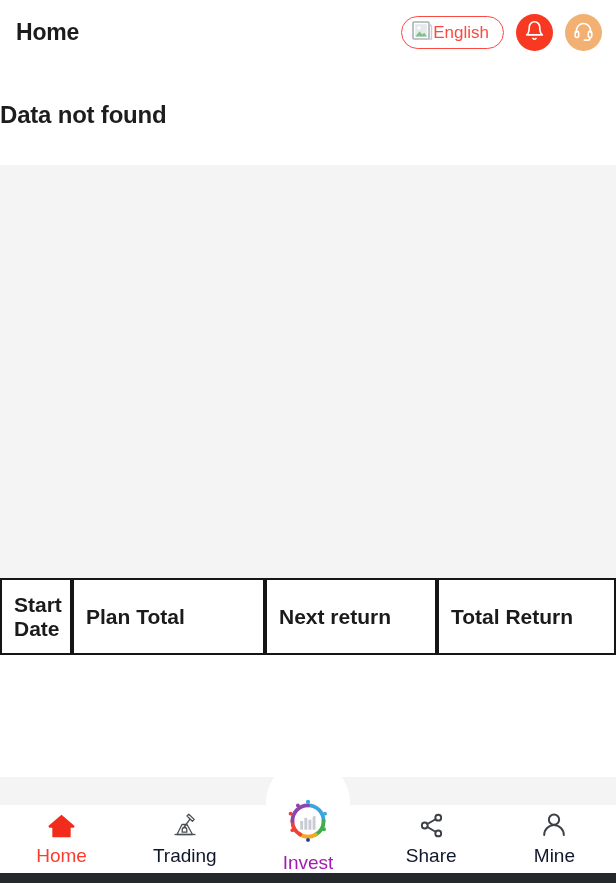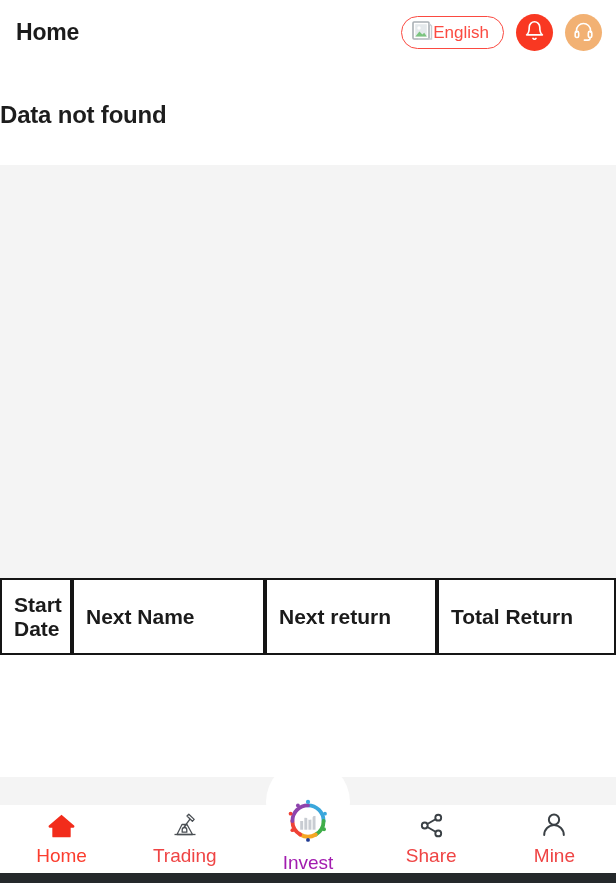--- a/index.html
+++ b/index.html
@@ -160,21 +160,21 @@
     cursor: pointer;
   }
   .nav-icon {
     height: 30px;
     display: flex;
     align-items: center;
     justify-content: center;
   }
   .nav-label {
     font-size: 19px;
-    color: #ef4444;
+    color: #0f172a;
     line-height: 1;
   }
   .nav-item.active .nav-label { color: #fb3d2e; }
 
   
   .nav-center-wrap {
     position: absolute;
     left: 266px;
     top: 760px;
     width: 84px;
@@ -260,21 +260,21 @@
     <div class="empty-text">Data not found</div>
   </div>
 
   <div class="gray-body"></div>
 
   <div class="table-wrap">
     <table class="plans">
       <thead>
         <tr>
           <th class="c-start">Start Date</th>
-          <th class="c-plan">Next Name</th>
+          <th class="c-plan">Plan Total</th>
           <th class="c-next">Next return</th>
           <th class="c-total">Total Return</th>
         </tr>
       </thead>
       <tbody></tbody>
     </table>
   </div>
 
   <div class="below-table"></div>
 

